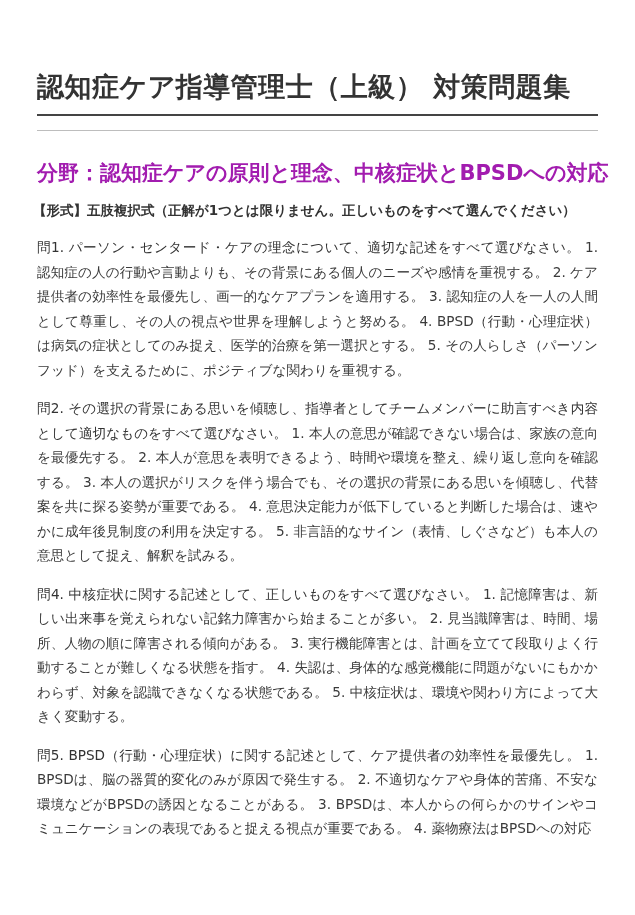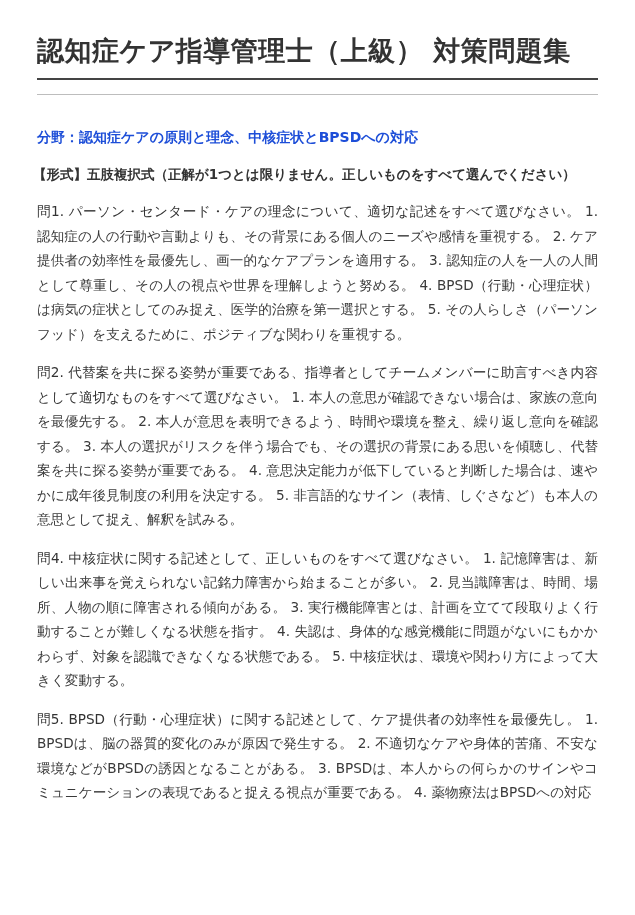--- a/index.html
+++ b/index.html
@@ -3,29 +3,29 @@
 <meta charset="utf-8">
 <style>
   html, body { margin: 0; padding: 0; background: #ffffff; }
   body {
     width: 635px; height: 915px; overflow: hidden;
     font-family: "DejaVu Sans", "Liberation Sans", sans-serif;
     color: #333333;
   }
   .page { position: relative; padding: 0 37px 0 37px; }
   .title {
-    margin: 0; padding-top: 32px;
+    margin: 0; padding-top: 68px;
     font-size: 27px; font-weight: bold; color: #333;
     letter-spacing: 0.5px; line-height: 38px;
     white-space: nowrap;
   }
   .title-rule { height: 2px; background: #444; margin-top: 8px; }
   .sub-rule { height: 1px; background: #bdbdbd; margin-top: 14px; }
   .field {
-    margin: 30px 0 0 0; font-size: 14px; font-weight: bold; color: #1d4ed8;
+    margin: 30px 0 0 0; font-size: 21px; font-weight: bold; color: #a21caf;
     line-height: 24px; white-space: nowrap;
   }
   .format {
     margin: 14px 0 4px -4px; font-size: 13.5px; font-weight: bold; color: #333;
     line-height: 22px; white-space: nowrap;
   }
   .q {
     margin: 14px 0 0 0; font-size: 13.6px; line-height: 24.5px;
     color: #3a3a3a; text-align: justify;
   }
@@ -41,21 +41,21 @@
   <div class="sub-rule"></div>
 
   <h2 class="field">分野：認知症ケアの原則と理念、中核症状とBPSDへの対応</h2>
   <p class="format">【形式】五肢複択式（正解が1つとは限りません。正しいものをすべて選んでください）</p>
 
   <p class="q">
     <span class="stem">問1. パーソン・センタード・ケアの理念について、適切な記述をすべて選びなさい。</span>
     <span class="opts">1. 認知症の人の行動や言動よりも、その背景にある個人のニーズや感情を重視する。 2. ケア提供者の効率性を最優先し、画一的なケアプランを適用する。 3. 認知症の人を一人の人間として尊重し、その人の視点や世界を理解しようと努める。 4. BPSD（行動・心理症状）は病気の症状としてのみ捉え、医学的治療を第一選択とする。 5. その人らしさ（パーソンフッド）を支えるために、ポジティブな関わりを重視する。</span>
   </p>
   <p class="q">
-    <span class="stem">問2. 代替案を共に探る姿勢が重要である、指導者としてチームメンバーに助言すべき内容として適切なものをすべて選びなさい。</span>
+    <span class="stem">問2. その選択の背景にある思いを傾聴し、指導者としてチームメンバーに助言すべき内容として適切なものをすべて選びなさい。</span>
     <span class="opts">1. 本人の意思が確認できない場合は、家族の意向を最優先する。 2. 本人が意思を表明できるよう、時間や環境を整え、繰り返し意向を確認する。 3. 本人の選択がリスクを伴う場合でも、その選択の背景にある思いを傾聴し、代替案を共に探る姿勢が重要である。 4. 意思決定能力が低下していると判断した場合は、速やかに成年後見制度の利用を決定する。 5. 非言語的なサイン（表情、しぐさなど）も本人の意思として捉え、解釈を試みる。</span>
   </p>
   <p class="q">
     <span class="stem">問4. 中核症状に関する記述として、正しいものをすべて選びなさい。</span>
     <span class="opts">1. 記憶障害は、新しい出来事を覚えられない記銘力障害から始まることが多い。 2. 見当識障害は、時間、場所、人物の順に障害される傾向がある。 3. 実行機能障害とは、計画を立てて段取りよく行動することが難しくなる状態を指す。 4. 失認は、身体的な感覚機能に問題がないにもかかわらず、対象を認識できなくなる状態である。 5. 中核症状は、環境や関わり方によって大きく変動する。</span>
   </p>
   <p class="q">
     <span class="stem">問5. BPSD（行動・心理症状）に関する記述として、ケア提供者の効率性を最優先し。</span>
     <span class="opts">1. BPSDは、脳の器質的変化のみが原因で発生する。 2. 不適切なケアや身体的苦痛、不安な環境などがBPSDの誘因となることがある。 3. BPSDは、本人からの何らかのサインやコミュニケーションの表現であると捉える視点が重要である。 4. 薬物療法はBPSDへの対応</span>
   </p>

